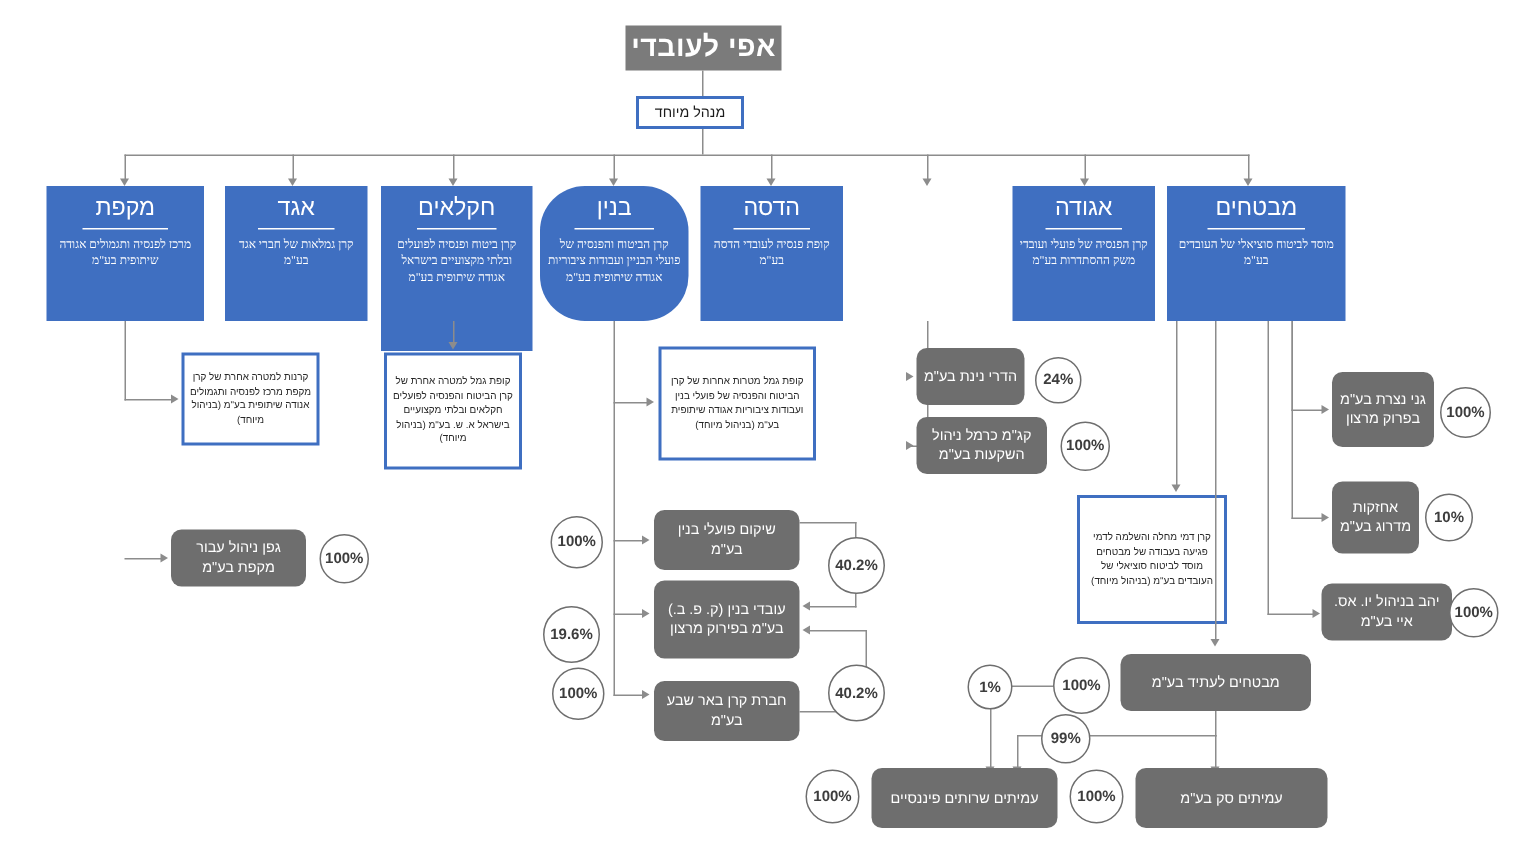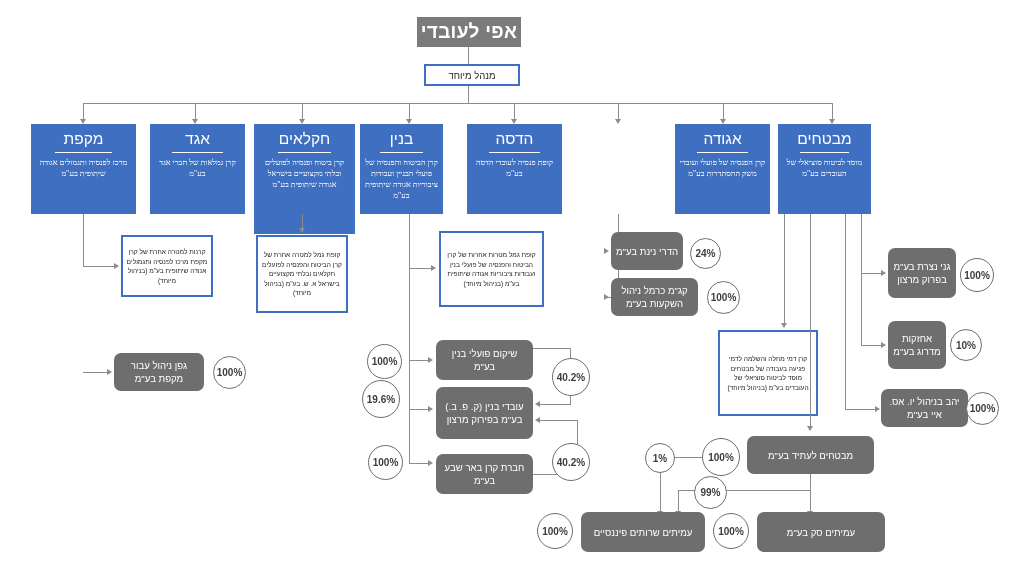--- a/index.html
+++ b/index.html
@@ -127,21 +127,21 @@
 <body>
 
 <div id="canvas">
 
   <div class="node root-box" style="left:417px;top:17px;width:104px;height:30px;">
     <span>אפי לעובדי</span>
   </div>
 
   <div class="ln lnv" style="left:468px;top:47px;height:17px;"></div>
 
-  <div class="node wbox mid" style="left:424px;top:64px;width:96px;height:22px;">
+  <div class="node wbox mid" style="left:424px;top:64px;width:72px;height:22px;">
     <span>מנהל מיוחד</span>
   </div>
 
   <div class="ln lnv" style="left:468px;top:86px;height:17px;"></div>
 
   <div class="ln lnh" style="left:83px;top:103px;width:750px;"></div>
 
   <div class="ln lnv" style="left:83px;top:103px;height:17px;"></div>
   <div class="arw down" style="left:80px;top:119px;"></div>
   <div class="ln lnv" style="left:195px;top:103px;height:17px;"></div>
@@ -170,40 +170,40 @@
     <div class="bb-rule"></div>
     <div class="bb-sub">קרן גמלאות של חברי אגד בע"מ</div>
   </div>
 
   <div class="node blue-box" style="left:254px;top:124px;width:101px;height:110px;">
     <div class="bb-title">חקלאים</div>
     <div class="bb-rule"></div>
     <div class="bb-sub">קרן ביטוח ופנסיה לפועלים ובלתי מקצועיים בישראל אגודה שיתופית בע"מ</div>
   </div>
 
-  <div class="node blue-box" style="left:360px;top:124px;width:83px;height:90px;">
+  <div class="node blue-box" style="left:360px;top:124px;width:99px;height:90px;border-radius:30px;">
     <div class="bb-title">בנין</div>
     <div class="bb-rule"></div>
     <div class="bb-sub">קרן הביטוח והפנסיה של פועלי הבניין ועבודות ציבוריות אגודה שיתופית בע"מ</div>
   </div>
 
   <div class="node blue-box" style="left:467px;top:124px;width:95px;height:90px;">
     <div class="bb-title">הדסה</div>
     <div class="bb-rule"></div>
     <div class="bb-sub">קופת פנסיה לעובדי הדסה בע"מ</div>
   </div>
 
 
   <div class="node blue-box" style="left:675px;top:124px;width:95px;height:90px;">
     <div class="bb-title">אגודה</div>
     <div class="bb-rule"></div>
     <div class="bb-sub">קרן הפנסיה של פועלי ועובדי משק ההסתדרות בע"מ</div>
   </div>
 
-  <div class="node blue-box" style="left:778px;top:124px;width:93px;height:90px;">
+  <div class="node blue-box" style="left:778px;top:124px;width:119px;height:90px;">
     <div class="bb-title">מבטחים</div>
     <div class="bb-rule"></div>
     <div class="bb-sub">מוסד לביטוח סוציאלי של העובדים בע"מ</div>
   </div>
 
   <div class="ln lnv" style="left:83px;top:214px;height:53px;"></div>
   <div class="ln lnh" style="left:83px;top:266px;width:32px;"></div>
   <div class="arw right" style="left:114px;top:263px;"></div>
 
   <div class="node wbox small" style="left:121px;top:235px;width:92px;height:62px;">
@@ -248,21 +248,21 @@
   </div>
   <div class="pct" style="left:367px;top:344px;width:35px;height:35px;">
     <span>100%</span>
   </div>
 
   <div class="ln lnh" style="left:409px;top:409px;width:20px;"></div>
   <div class="arw right" style="left:428px;top:406px;"></div>
   <div class="node gbox" style="left:436px;top:387px;width:97px;height:52px;">
     <span>עובדי בנין (ק. פ. ב.) בע"מ בפירוק מרצון</span>
   </div>
-  <div class="pct" style="left:362px;top:380px;width:38px;height:38px;">
+  <div class="pct" style="left:362px;top:404px;width:38px;height:38px;">
     <span>19.6%</span>
   </div>
 
   <div class="ln lnh" style="left:409px;top:463px;width:20px;"></div>
   <div class="arw right" style="left:428px;top:460px;"></div>
   <div class="node gbox" style="left:436px;top:454px;width:97px;height:40px;">
     <span>חברת קרן באר שבע בע"מ</span>
   </div>
   <div class="pct" style="left:368px;top:445px;width:35px;height:35px;">
     <span>100%</span>

